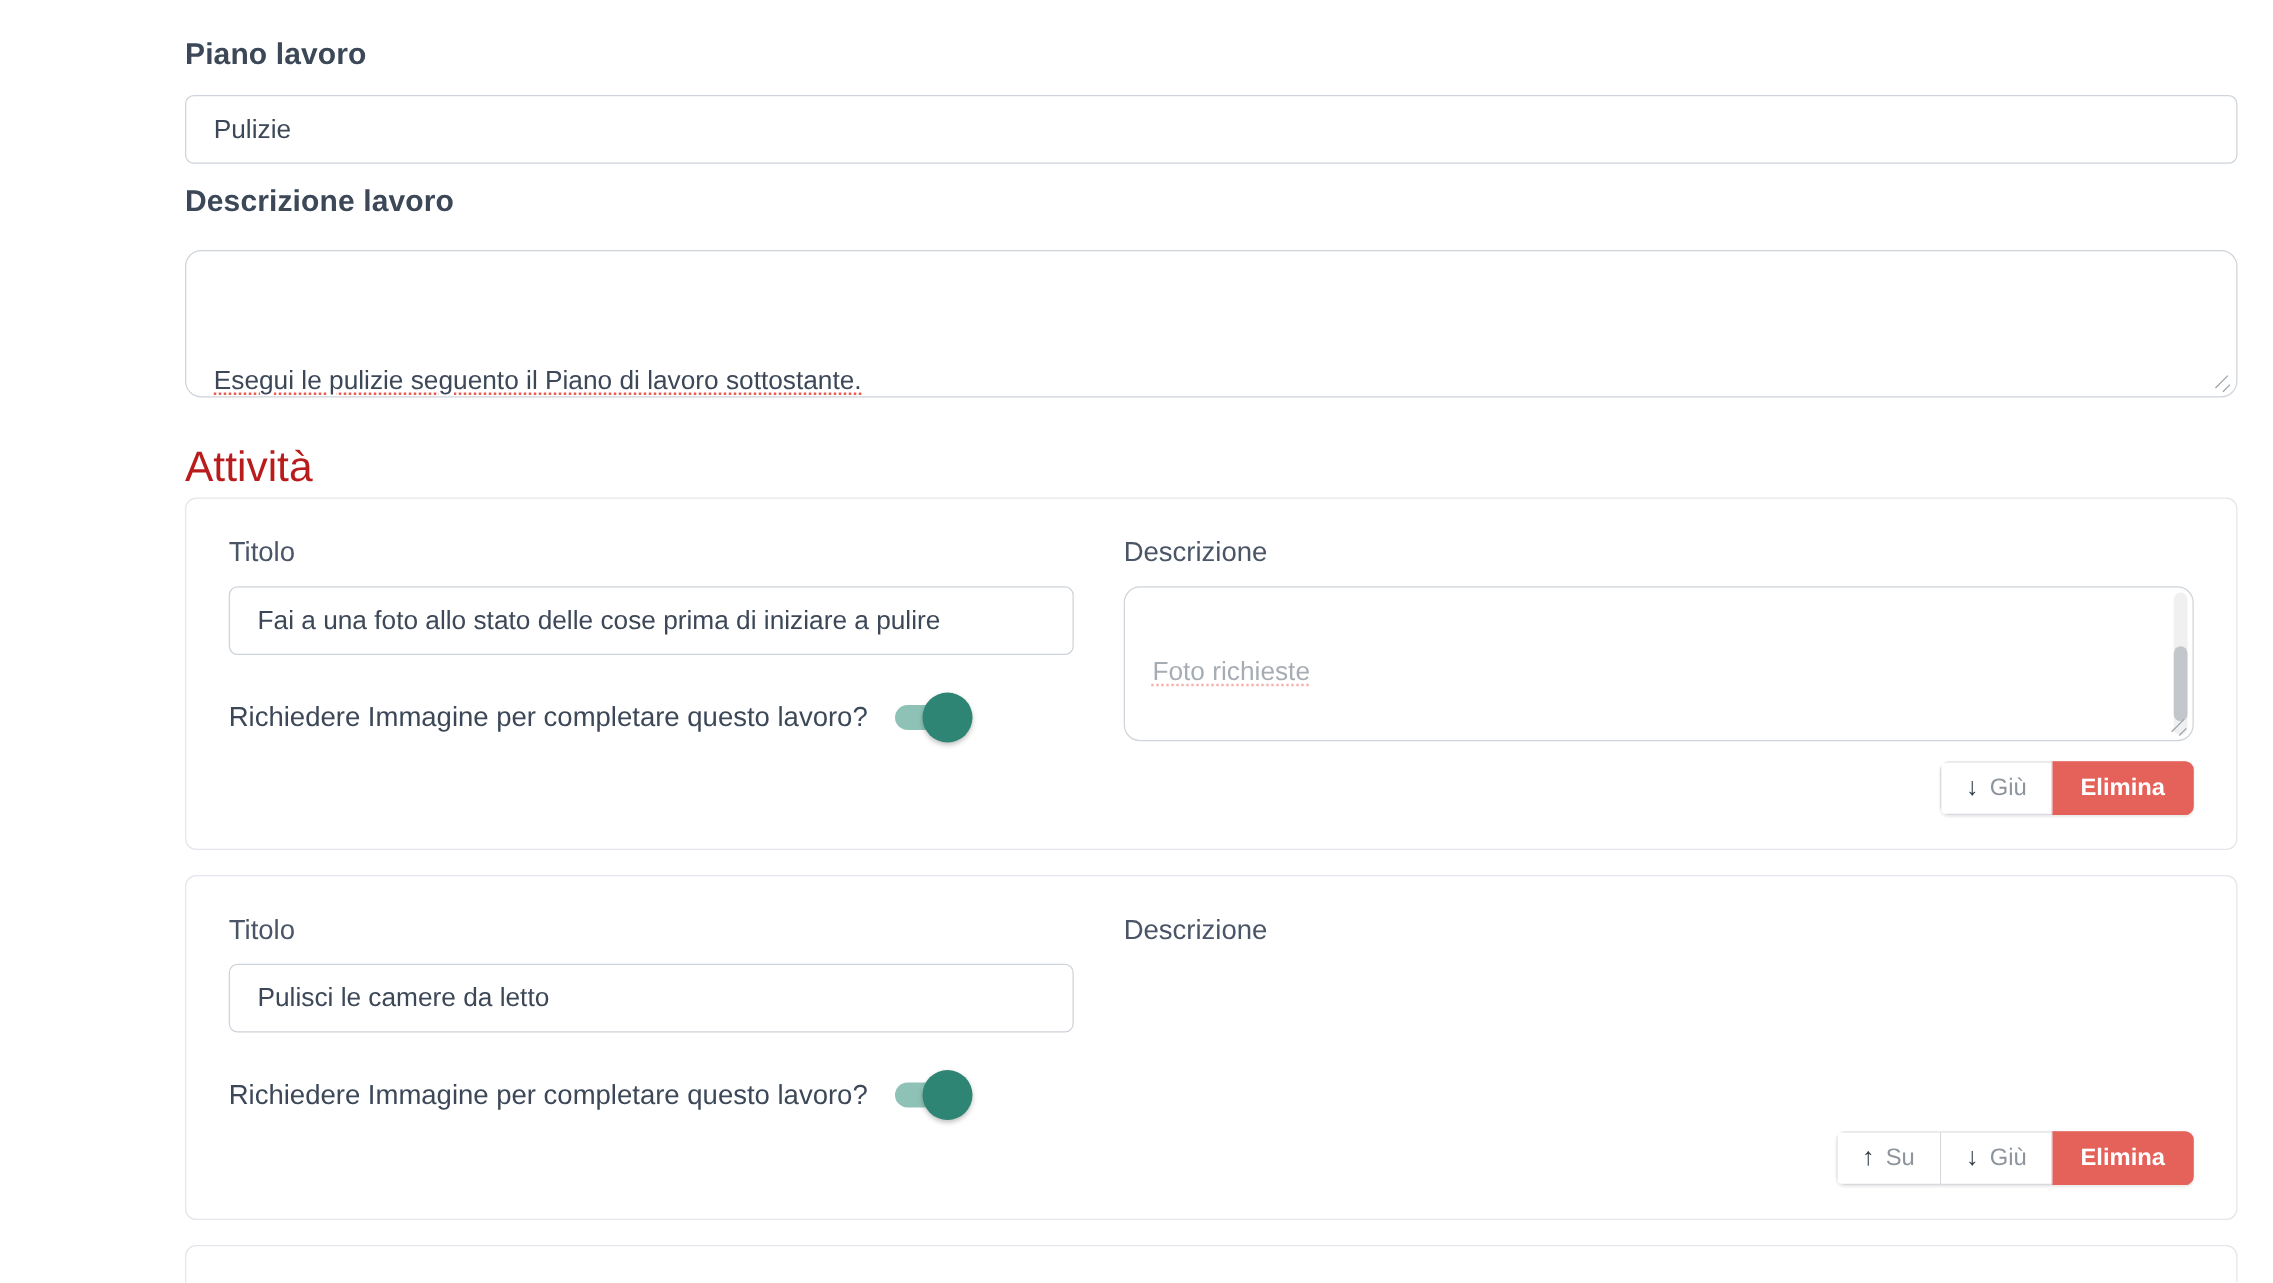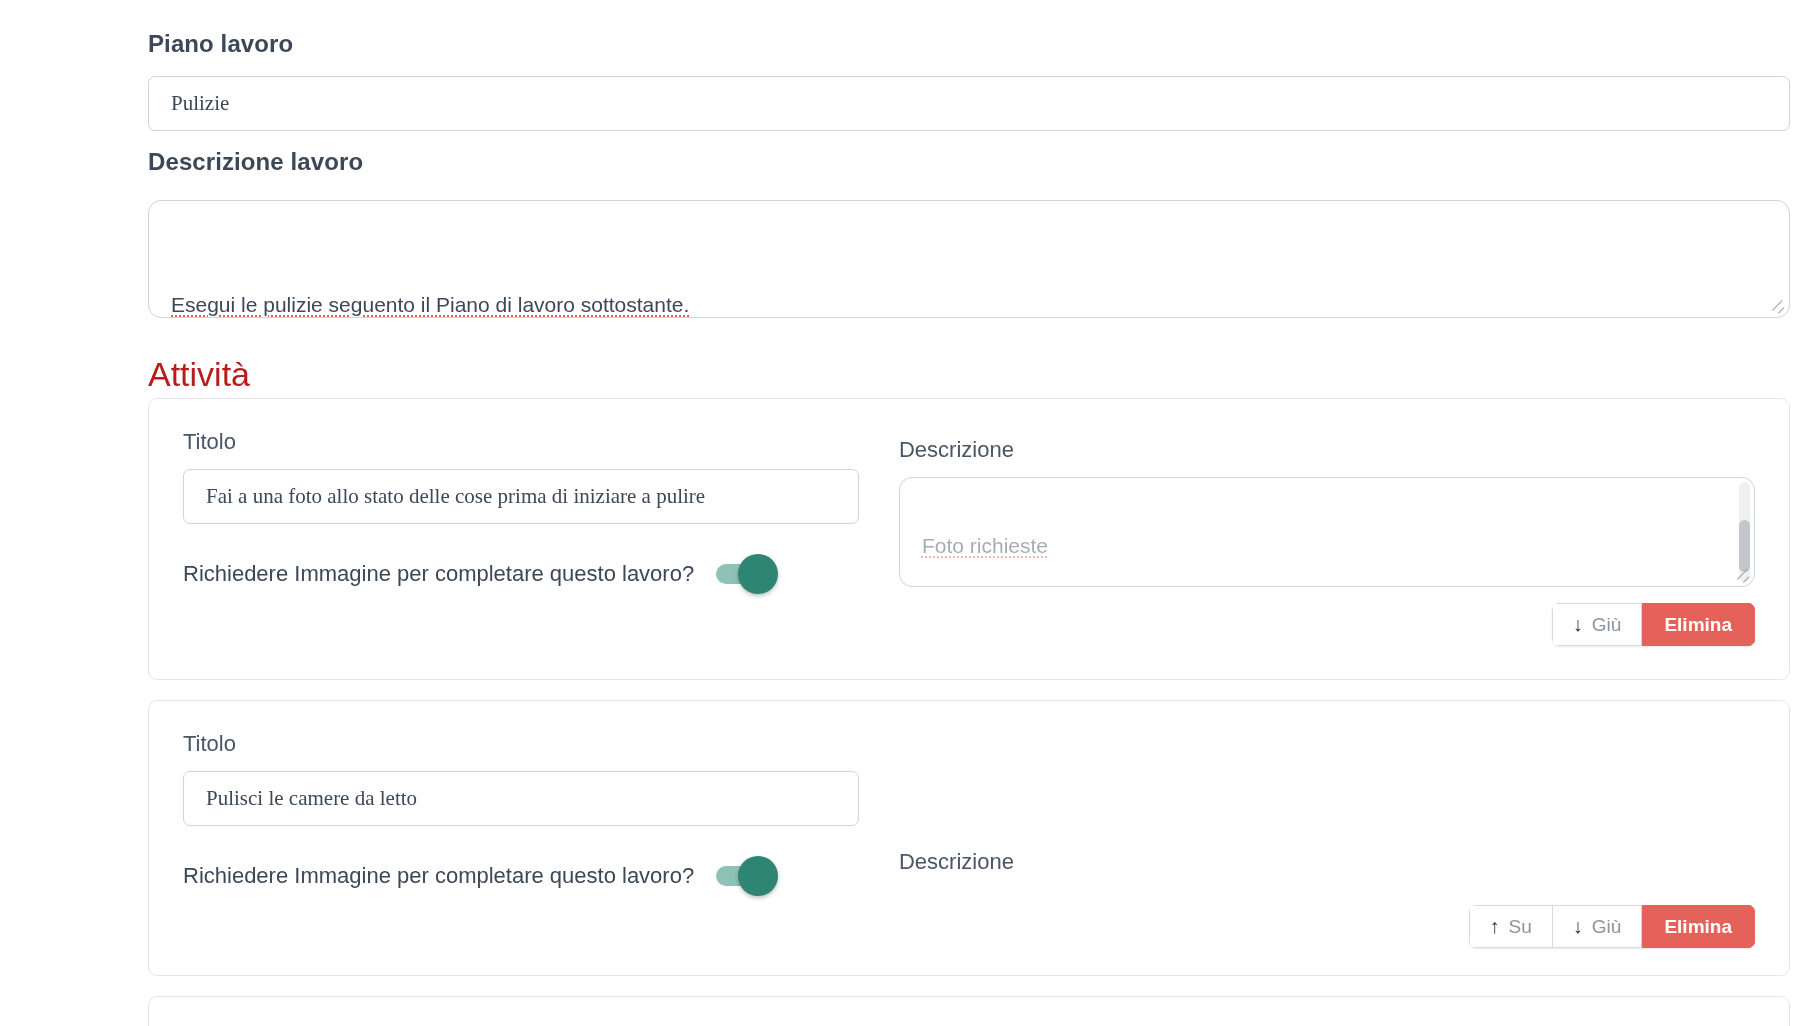--- a/index.html
+++ b/index.html
@@ -35,21 +35,21 @@
 
   
   .text-input {
     display: block;
     width: 100%;
     height: 55px;
     border: 1px solid #ced4da;
     border-radius: 7px;
     background: #fff;
     padding: 0 22px;
-    font-family: Liberation Serif, serif;
+    font-family: Liberation Sans, sans-serif;
     font-size: 21px;
     color: #3c4858;
     outline: none;
   }
   .textarea-wrap { position: relative; }
   .textarea-box {
     width: 100%;
     border: 1px solid #ced4da;
     border-radius: 13px;
     background: #fff;
@@ -90,21 +90,20 @@
   .card {
     border: 1px solid #e3e6ea;
     border-radius: 9px;
     background: #fff;
     position: relative;
   }
   .card-inner {
     display: flex;
     padding: 30px 34px 16px 34px;
     gap: 40px;
-    align-items: flex-end;
   }
   .col-left  { width: 43%; }
   .col-right { flex: 1; }
   .sub-label {
     font-size: 22px;
     color: #4a5568;
     margin-bottom: 14px;
   }
 
   
@@ -222,21 +221,21 @@
         <div class="toggle-row">
           <span class="toggle-text">Richiedere Immagine per completare questo lavoro?</span>
           <span class="switch">
             <span class="knob"></span>
           </span>
         </div>
       </div>
 
       <div class="col-right">
         <div class="sub-label">Descrizione</div>
-        <div class="textarea-box" style="height:110px;">
+        <div class="textarea-box" style="height:124px;">
           <div class="ta-lines" style="padding-top:0; margin-top:-22px;">
             <div style="opacity:.45;"><span class="sq">Foto richieste</span></div>
             
             
             
           </div>
           <div class="sb-track">
             <div class="sb-thumb" style="top:38%; height:52%;"></div>
           </div>
           <span class="resize-grip"></span>

